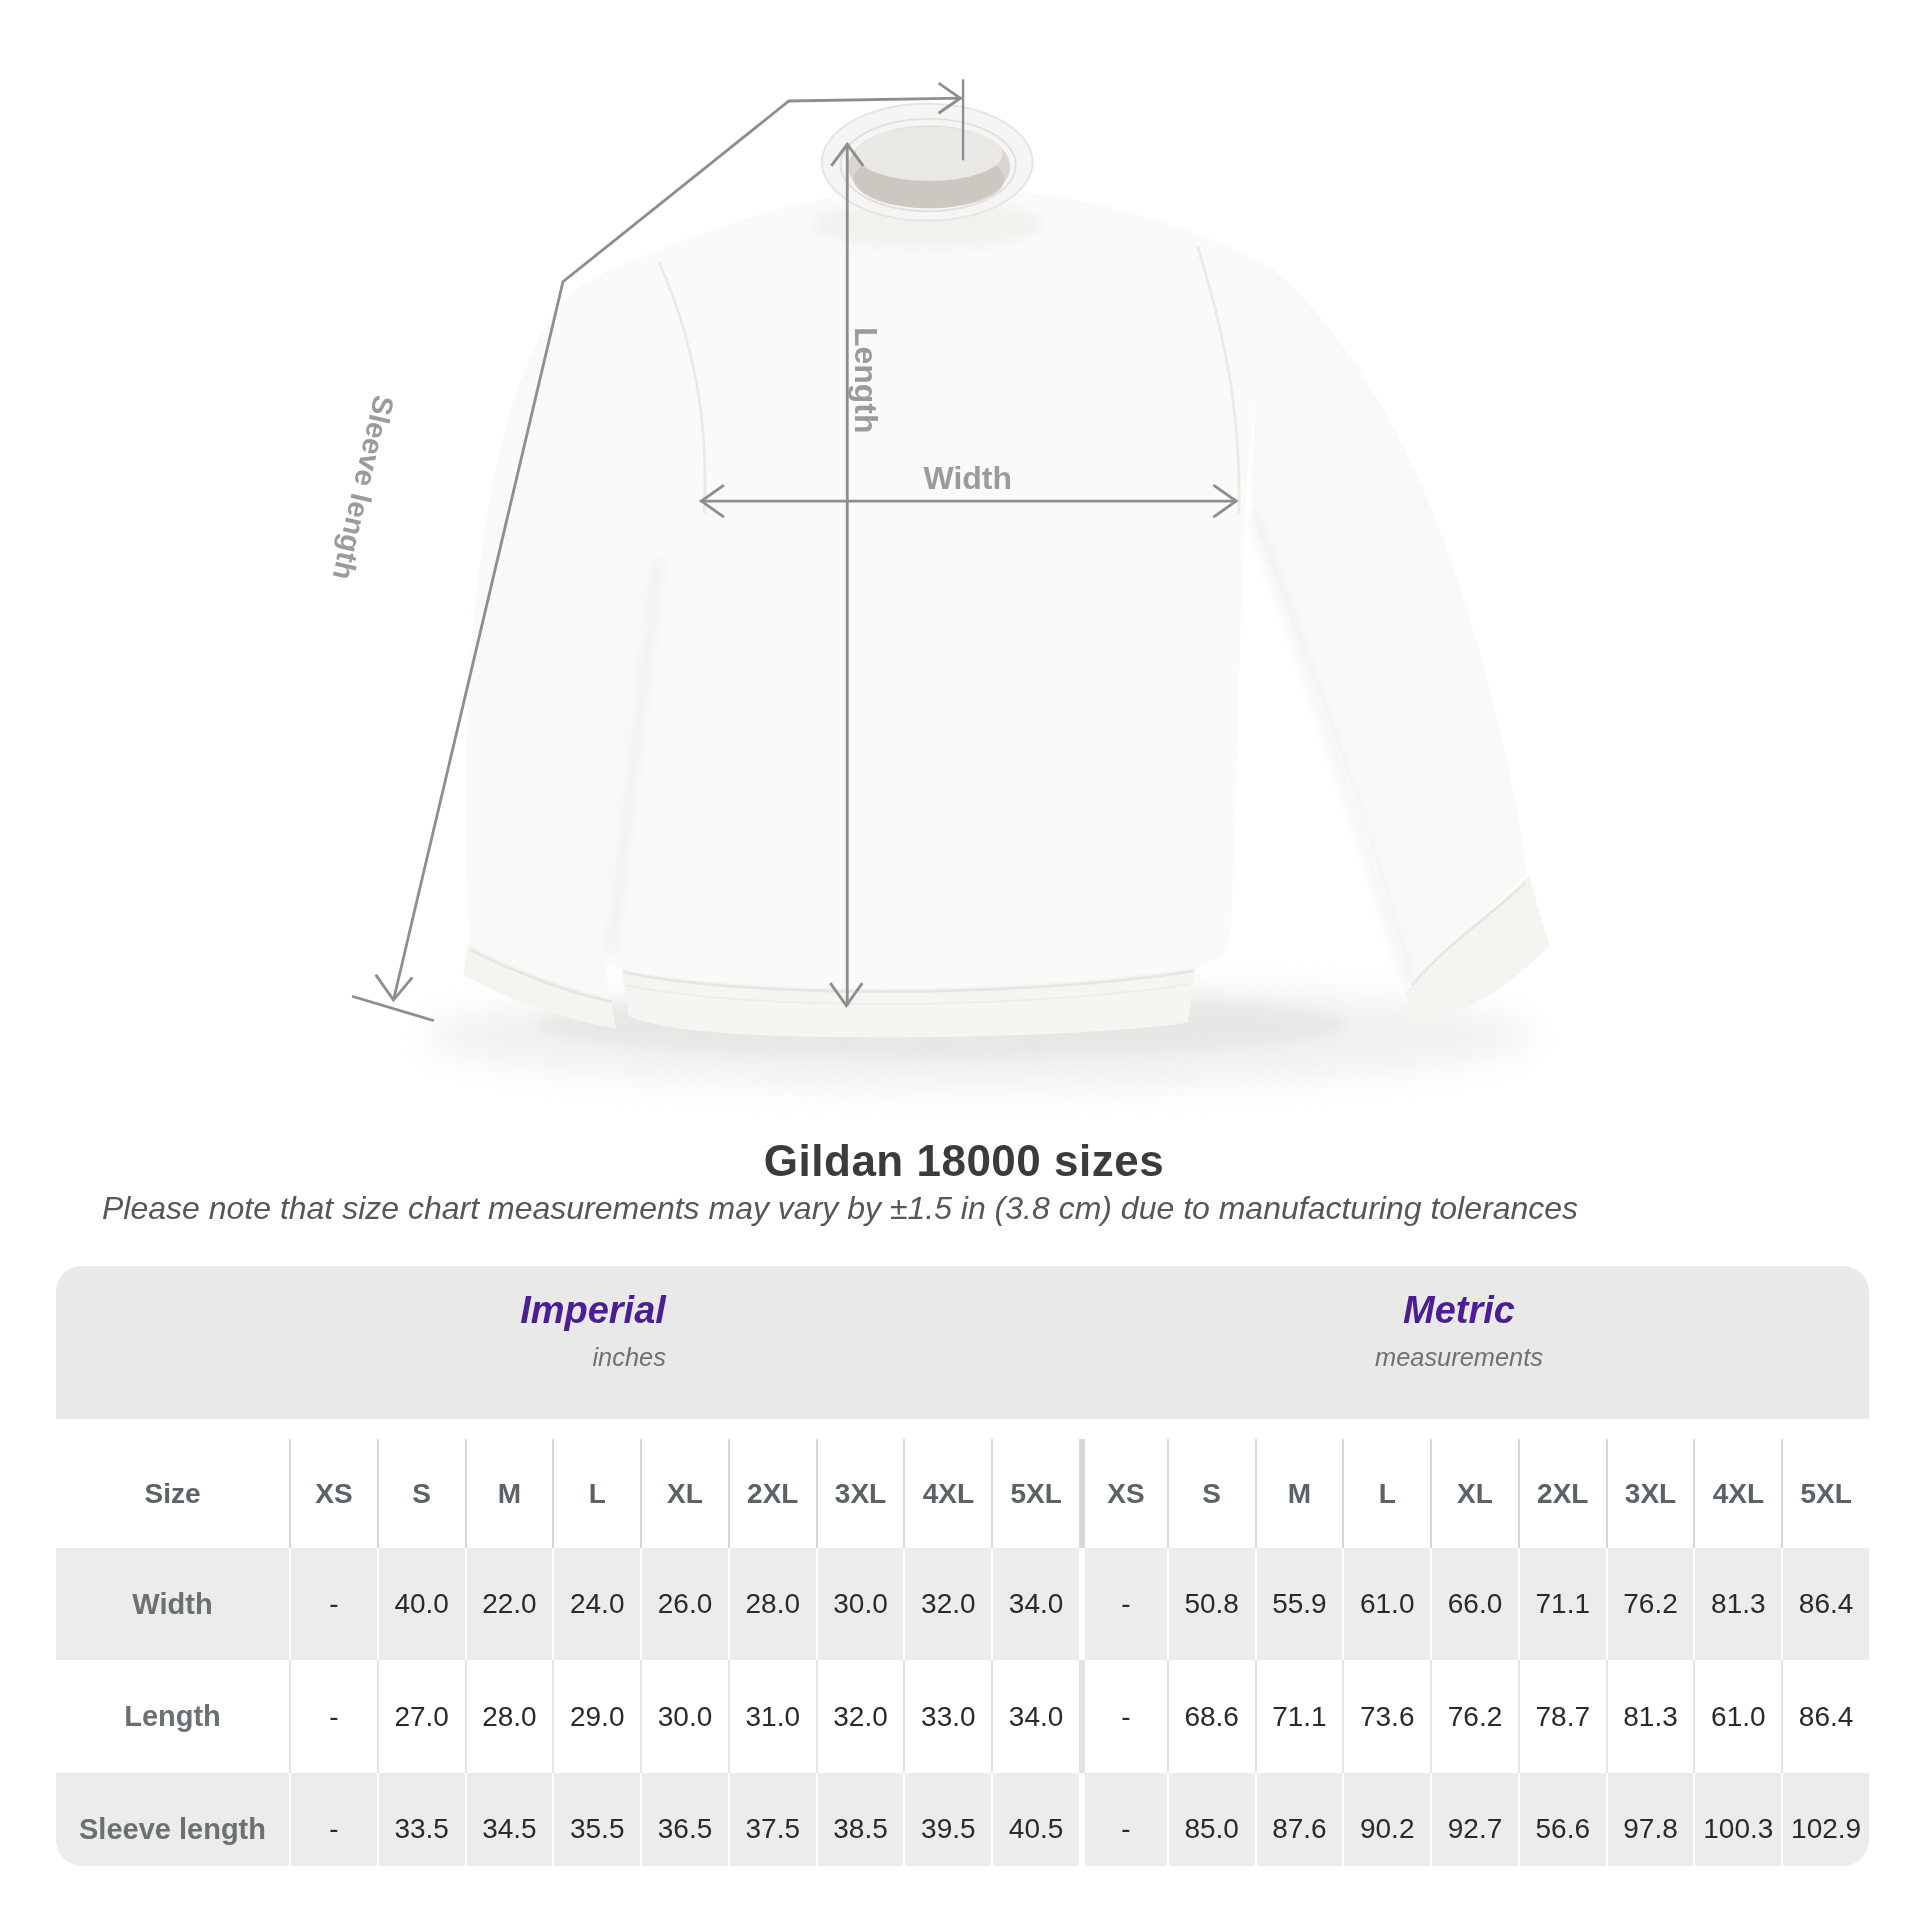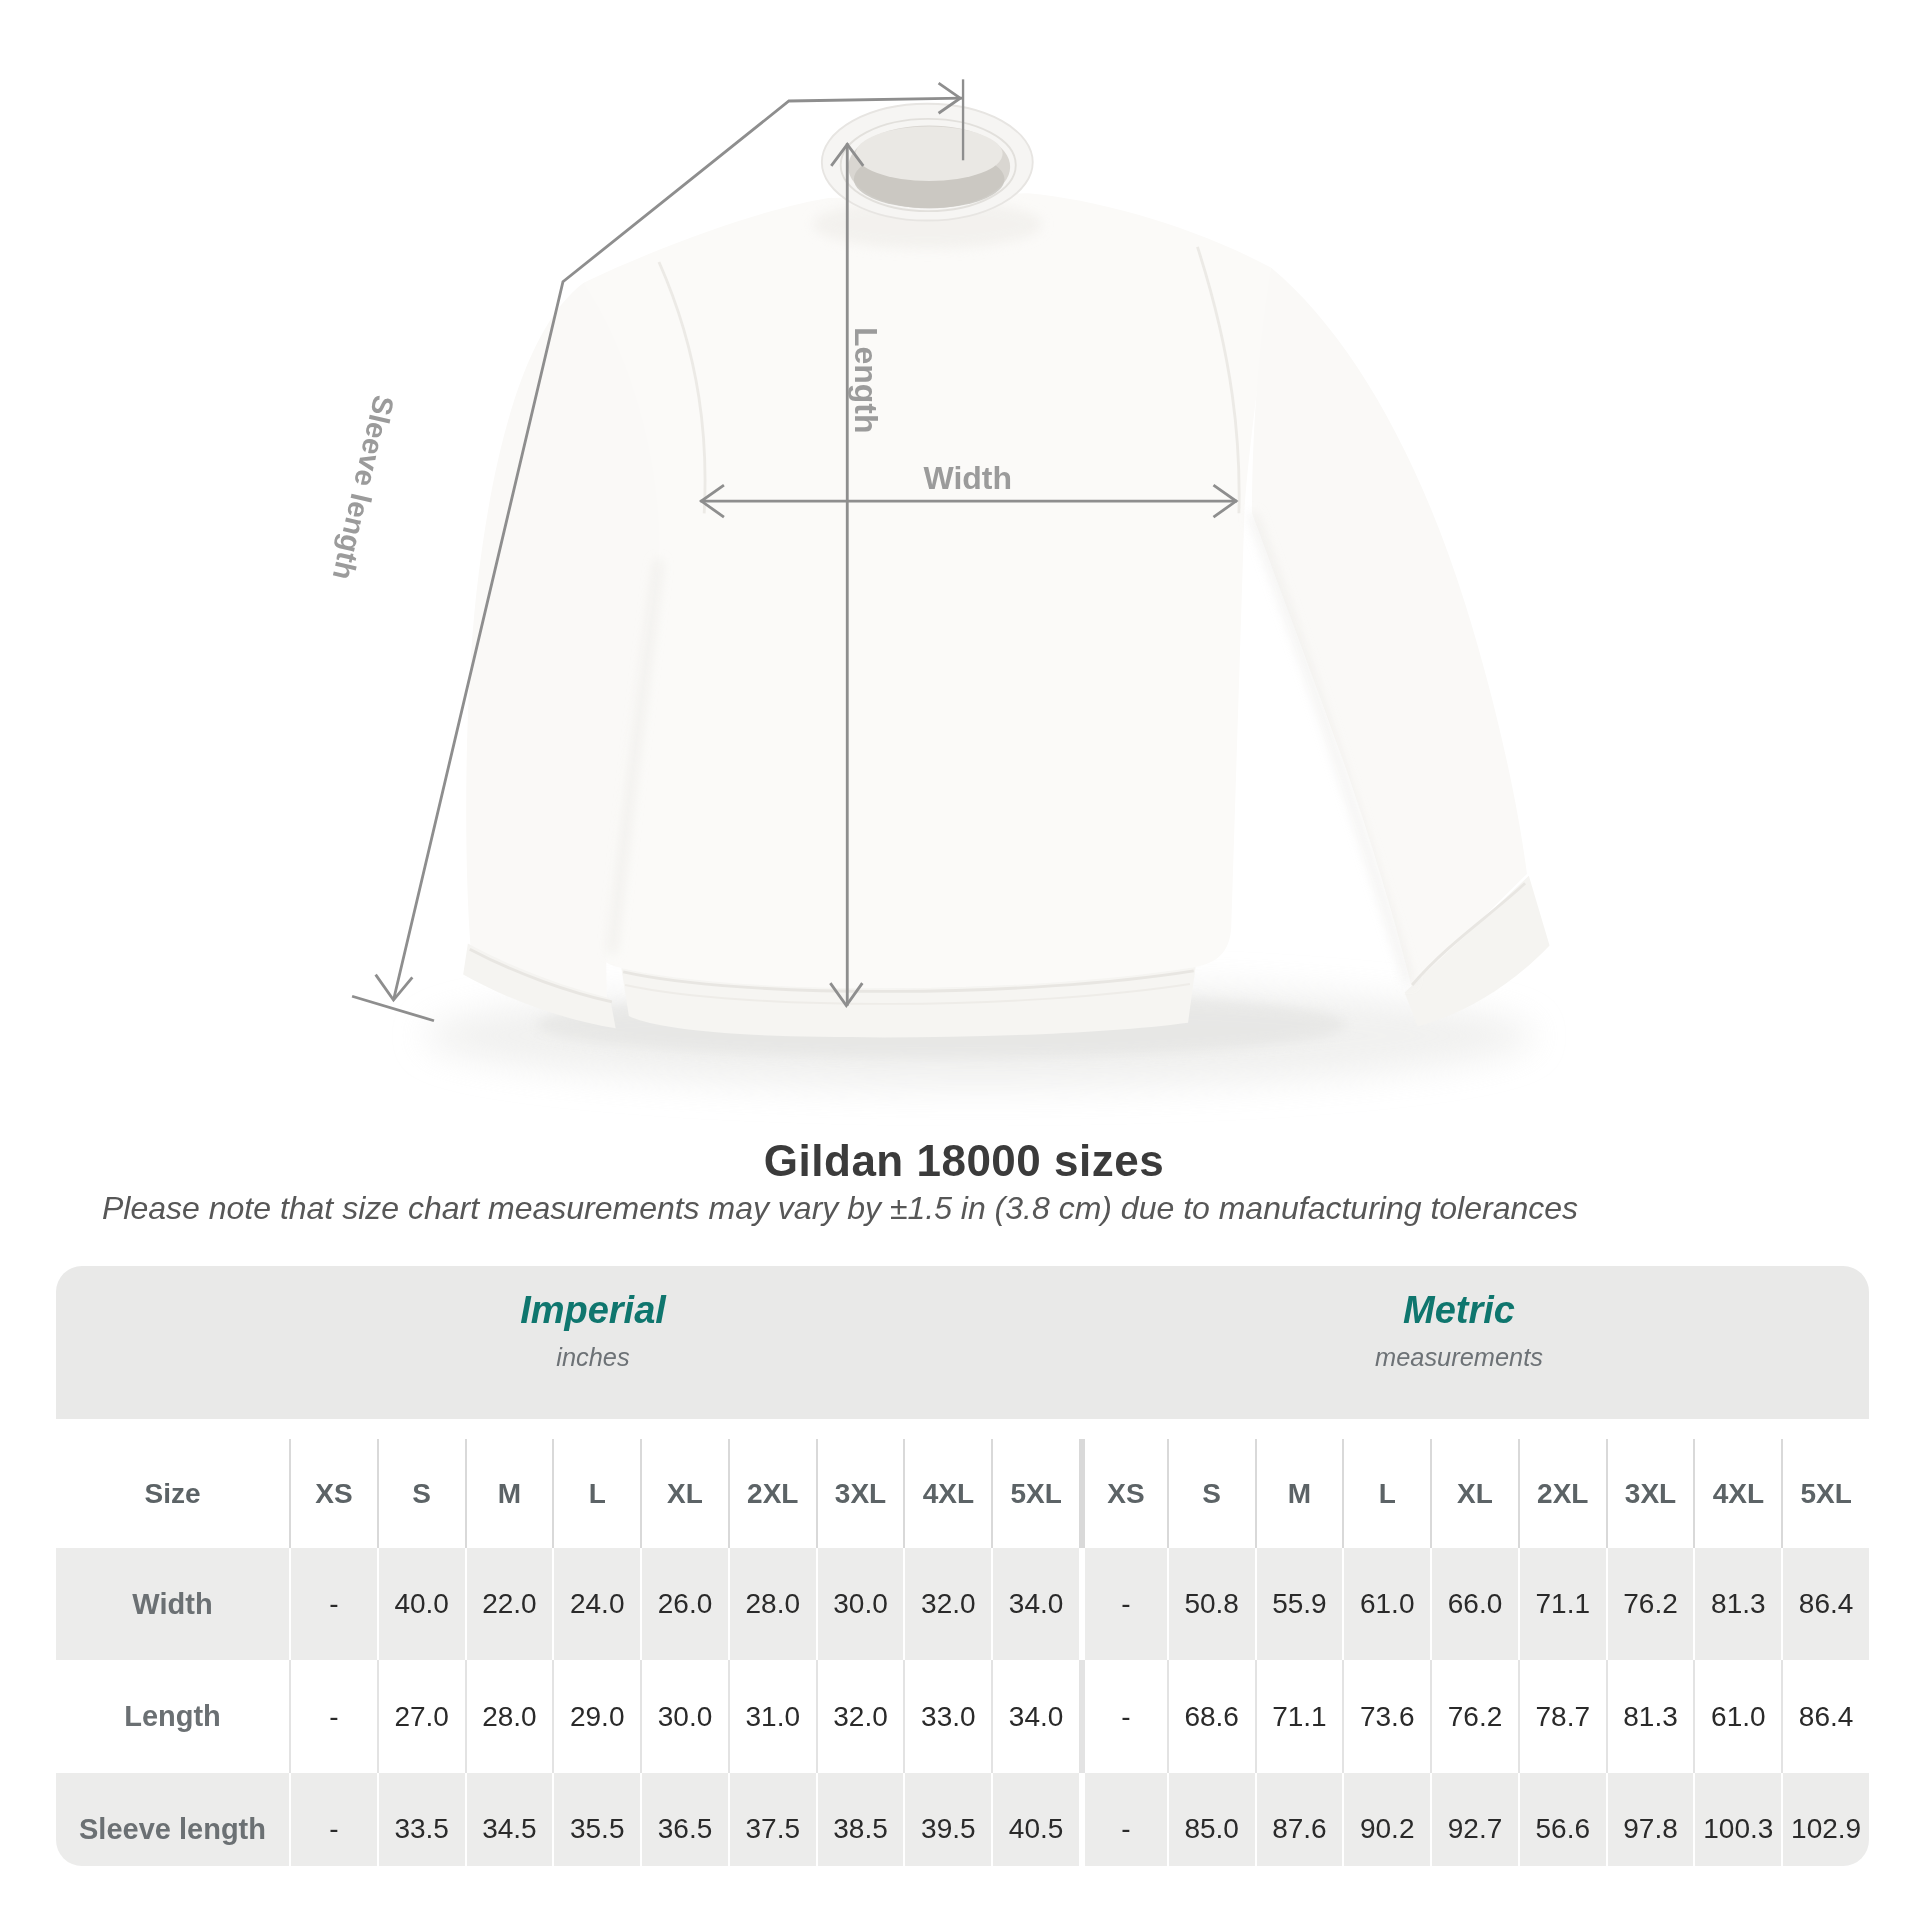--- a/index.html
+++ b/index.html
@@ -14,22 +14,22 @@
   .page-note{position:absolute;left:0;top:1190px;width:1680px;text-align:center;
     font-size:32px;font-style:italic;color:#575757;}
 
   
   .size-table{position:absolute;left:56px;top:1266px;width:1813px;height:600px;
     border-radius:26px;overflow:hidden;background:#fff;}
   .band{position:relative;height:153px;background:#e9e9e8;}
   .grp{position:absolute;top:22.6px;transform:translateX(-50%);text-align:center;white-space:nowrap;}
   .grp-imperial{left:537px;}
   .grp-metric{left:1403px;}
-  .grp .grp-label{font-size:38px;font-weight:bold;font-style:italic;color:#0f766e;}
-  .grp .grp-unit{font-size:25.4px;font-style:italic;color:#6d7276;margin-top:11.3px;}
+  .grp .grp-label{font-size:38px;font-weight:bold;font-style:italic;color:#4c1d95;}
+  .grp .grp-unit{font-size:25.4px;font-style:italic;color:#6d7276;margin-top:11.3px;text-align:right;}
 
   .grid{display:grid;grid-template-columns:233px repeat(18,1fr);
         grid-template-rows:109px 112px 113px 112px;height:446px;margin-top:20px;}
   .cell{display:flex;align-items:center;justify-content:center;font-size:28px;
         background:#fff;box-sizing:border-box;}
   .cell.header{color:#5c6366;font-weight:bold;}
   .cell.label-cell{font-weight:bold;color:#6b7073;font-size:29px;}
   .cell.value{color:#2a2a2a;}
   .row-gray{background:#ececeb;}
   .row-white{background:#fff;}

